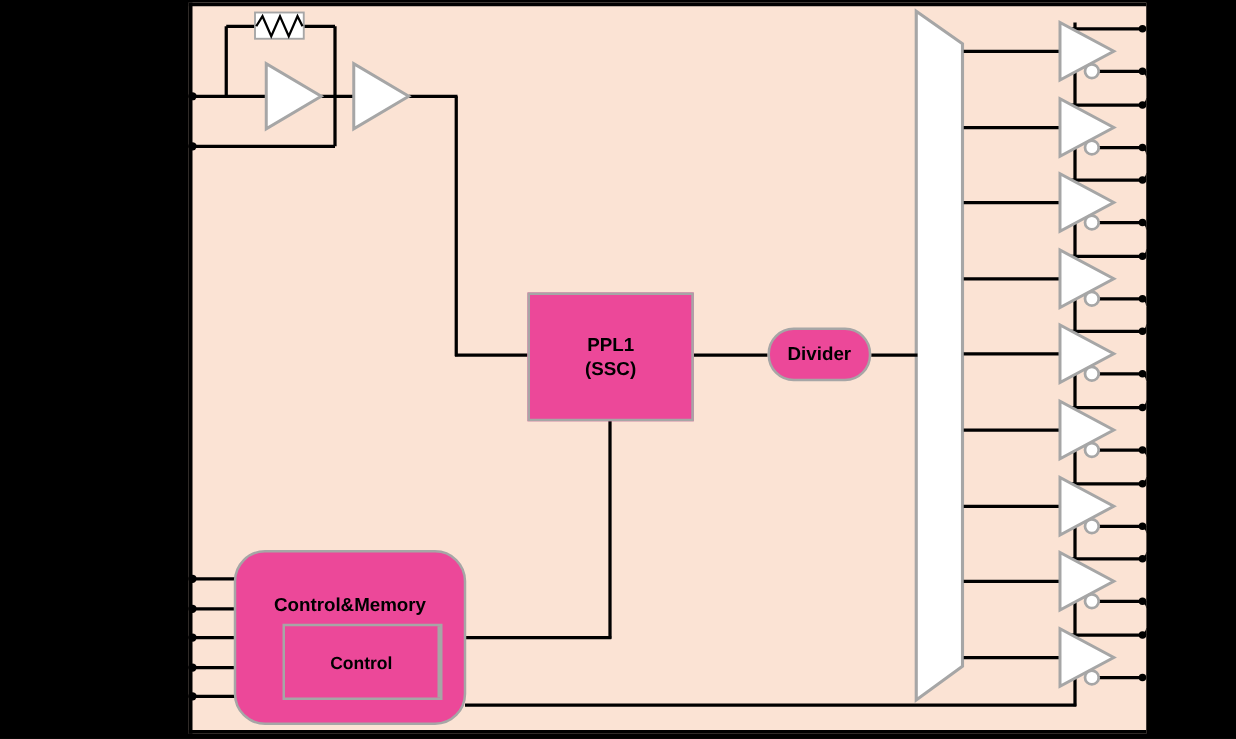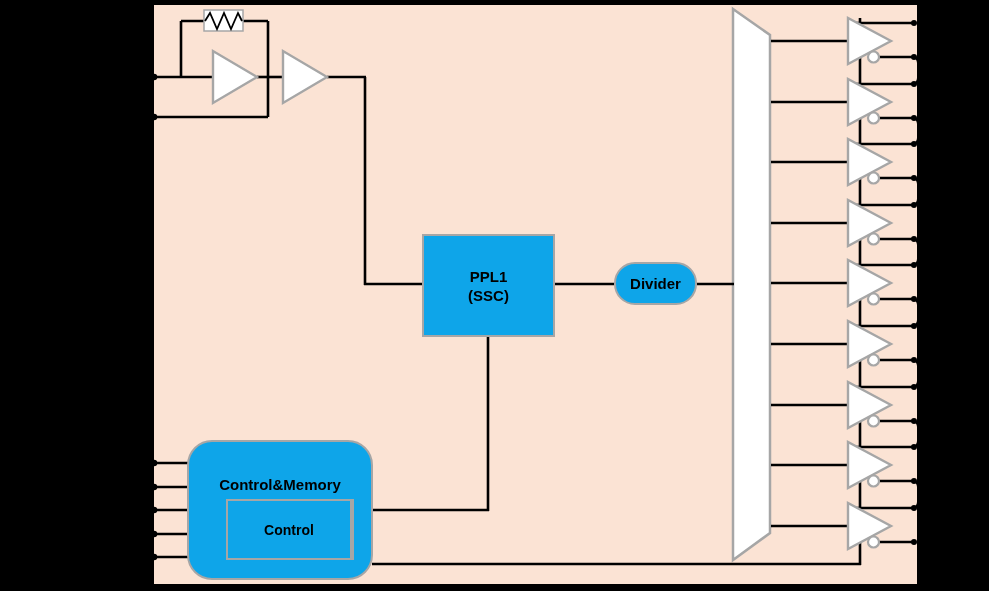--- a/index.html
+++ b/index.html
@@ -2,21 +2,21 @@
 <html><head>
 <meta charset="utf-8">
 <style>
   html,body{margin:0;padding:0;background:#000;}
   .stage{position:relative;width:989px;height:591px;background:#000;overflow:hidden;
          font-family:"Liberation Sans", sans-serif;}
   .chip-body{position:absolute;left:151px;top:2px;width:766px;height:585px;
              box-sizing:border-box;background:#FBE3D4;
              border-top:3px solid #000;border-left:3px solid #000;border-bottom:3px solid #000;}
   #diagram-svg{position:absolute;left:0;top:0;width:989px;height:591px;}
-  .block{position:absolute;box-sizing:border-box;background:#0ea5e9;border:2px solid #A6A6A6;
+  .block{position:absolute;box-sizing:border-box;background:#ec4899;border:2px solid #A6A6A6;
          color:#000;display:flex;align-items:center;justify-content:center;}
   .pll{left:422px;top:234px;width:133px;height:103px;flex-direction:column;
        font-size:15px;font-weight:bold;line-height:19px;}
   .divider{left:614px;top:262px;width:83px;height:43px;border-radius:21px;
        font-size:15px;font-weight:bold;}
   .ctrlmem{left:187px;top:440px;width:186px;height:140px;border-radius:25px;
        flex-direction:column;justify-content:flex-start;}
   .ctrlmem-title{margin-top:34px;font-size:15px;font-weight:bold;line-height:18px;}
   .ctrl-inner{position:absolute;left:37px;top:57px;width:128px;height:61px;
        box-sizing:border-box;border:2px solid #A6A6A6;display:flex;}

